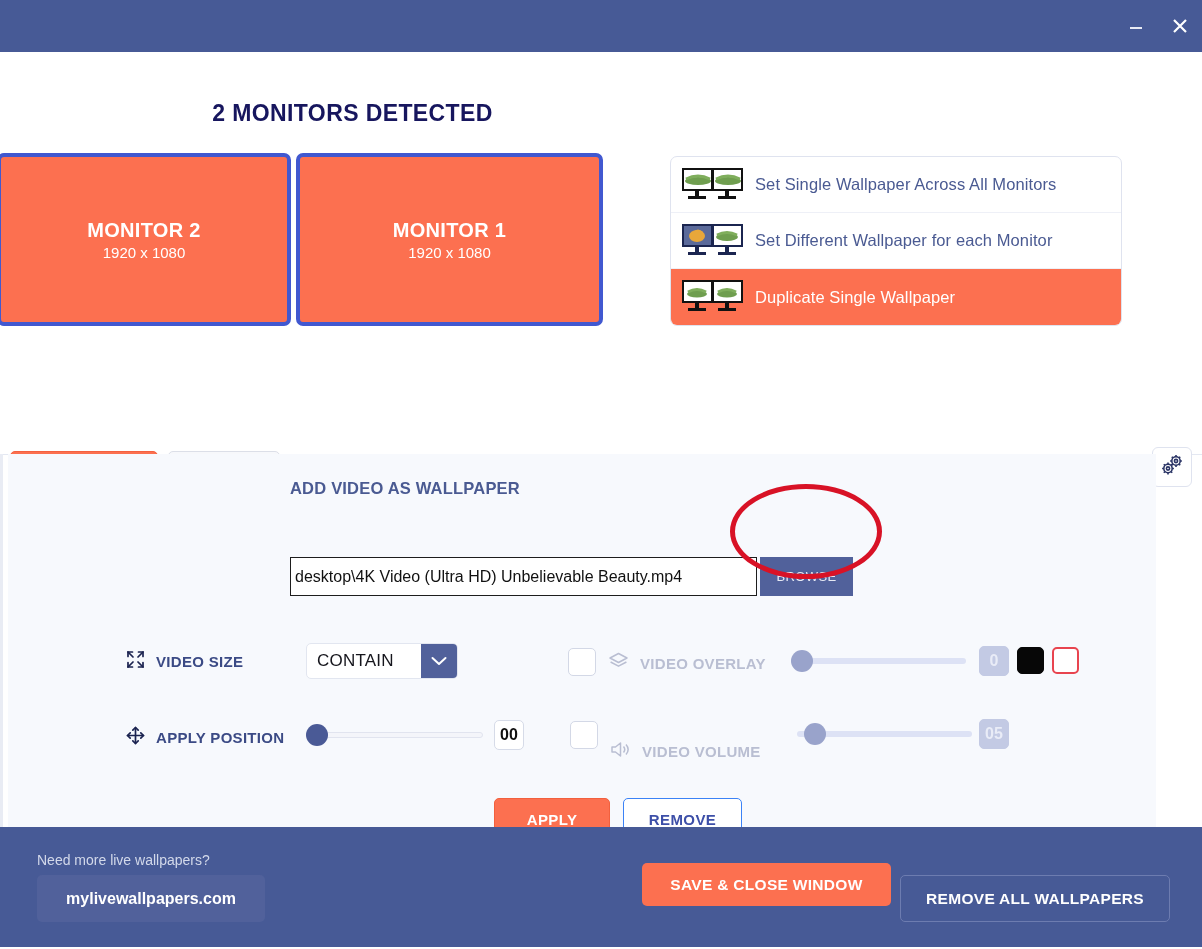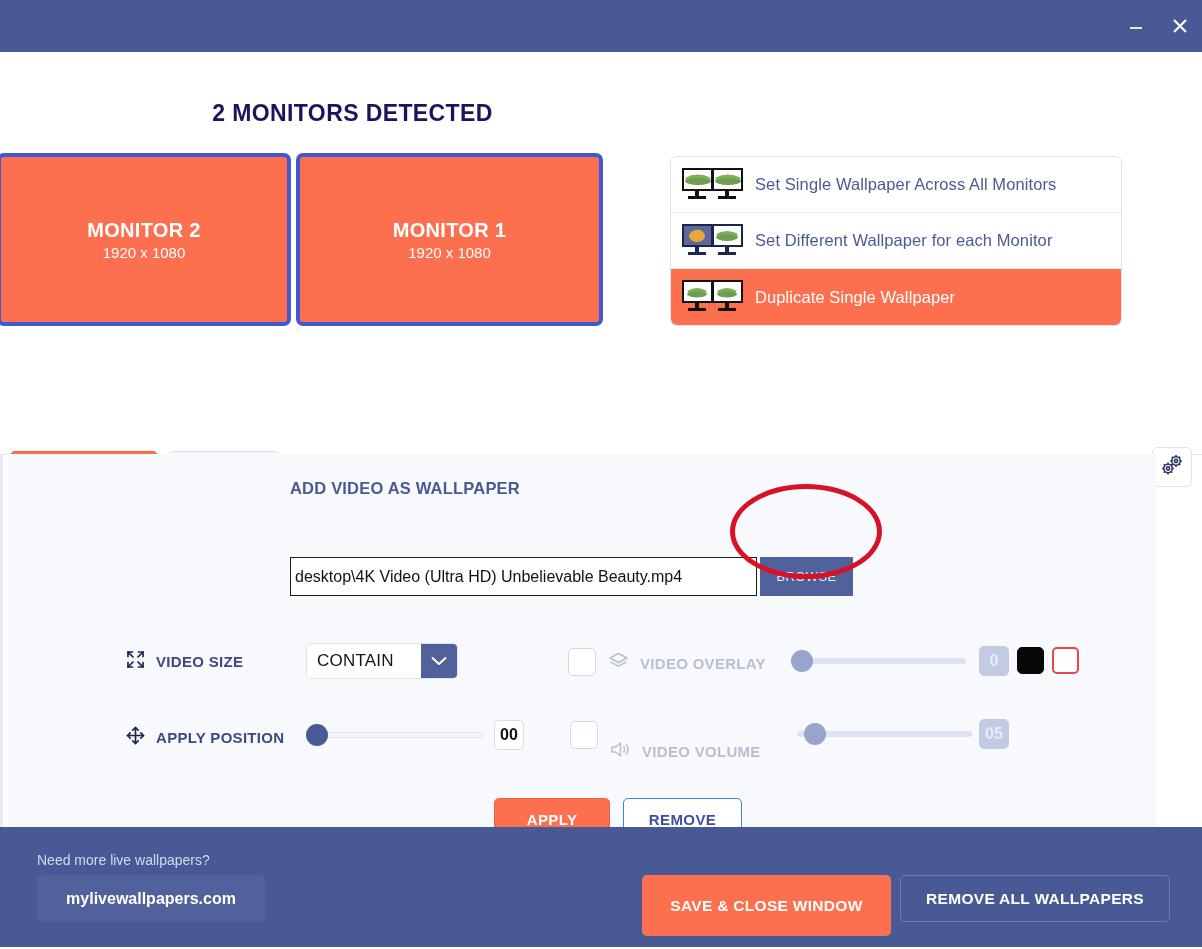--- a/index.html
+++ b/index.html
@@ -247,22 +247,22 @@
     font-size: 14px; color: #d3d9ea;
   }
   .footer-site {
     position: absolute; left: 37px; top: 48px;
     width: 228px; height: 47px;
     background: #51619b; border-radius: 5px;
     display: flex; align-items: center; justify-content: center;
     font-size: 16px; font-weight: bold; color: #ffffff; text-align: right;
   }
   .footer-save {
-    position: absolute; left: 642px; top: 48px;
-    width: 249px; height: 61px;
+    position: absolute; left: 642px; top: 36px;
+    width: 249px; height: 43px;
     background: #fc7050; border-radius: 5px;
     display: flex; align-items: center; justify-content: center;
     font-size: 15.5px; font-weight: bold; color: #ffffff; letter-spacing: .3px;
   }
   .footer-removeall {
     position: absolute; left: 900px; top: 48px;
     width: 270px; height: 47px;
     background: transparent; border: 1px solid #6d7cb0; border-radius: 5px;
     display: flex; align-items: center; justify-content: center;
     font-size: 15.5px; font-weight: bold; color: #ffffff; letter-spacing: .3px;

